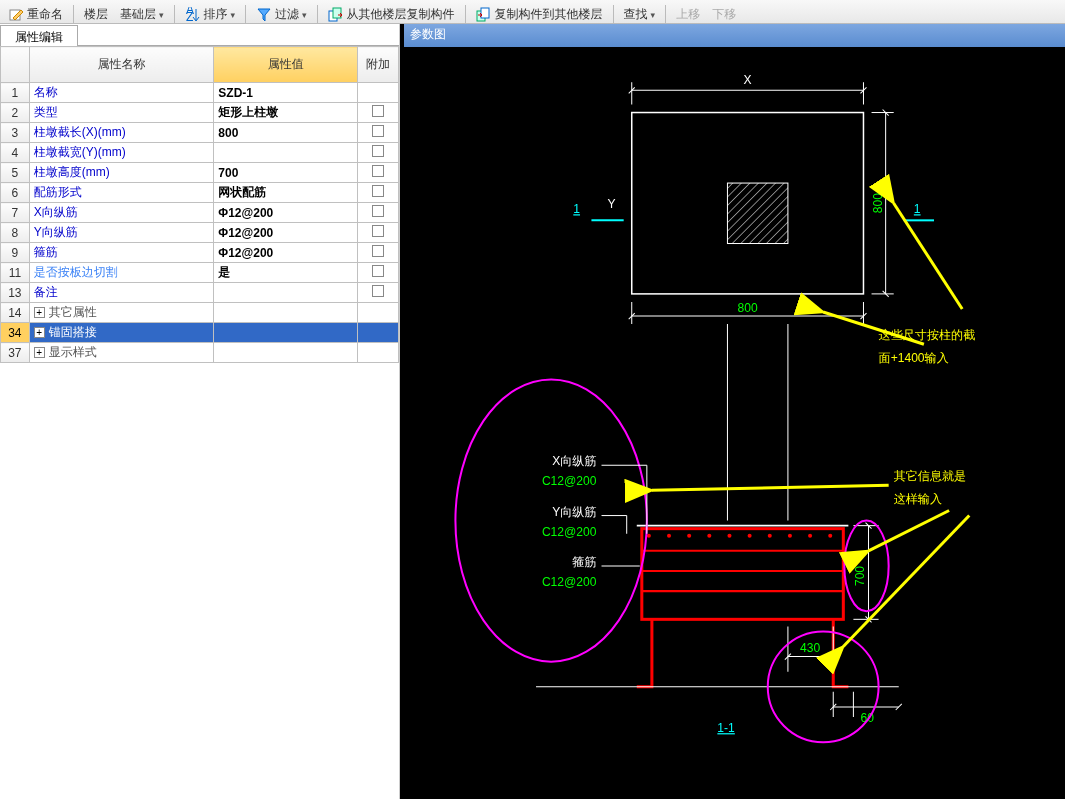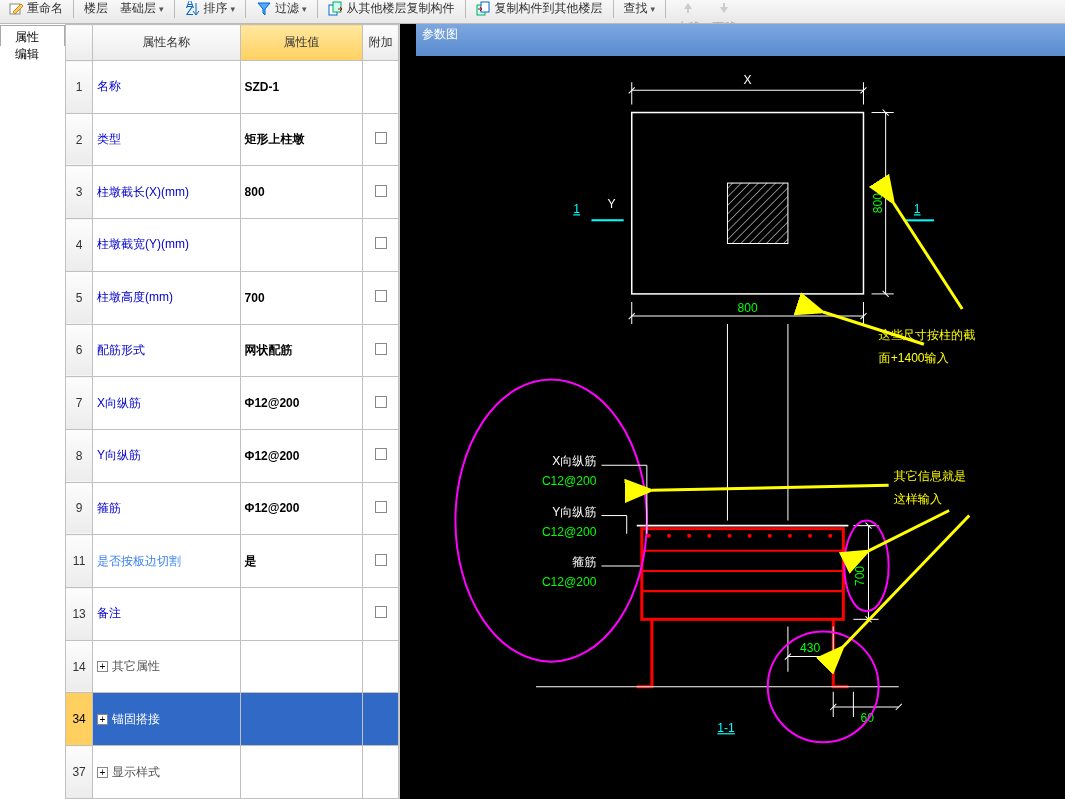--- a/index.html
+++ b/index.html
@@ -1,46 +1,46 @@
 <!DOCTYPE html>
 <html><head>
 <meta charset="utf-8">
 <style>
   * { box-sizing: border-box; margin: 0; padding: 0; font-family: "Microsoft YaHei", SimSun, sans-serif; font-size: 12px; }
   body { width: 1065px; height: 799px; background: #fff; overflow: hidden; }
   
-  .toolbar { height: 24px; background: linear-gradient(#f8f8f8,#e8e8e8); border-bottom:1px solid #bbb; display:flex; align-items:flex-start; padding:0 4px; gap:4px; }
+  .toolbar { height: 24px; background: linear-gradient(#f8f8f8,#e8e8e8); border-bottom:1px solid #bbb; display:flex; align-items:flex-end; padding:0 4px; gap:4px; }
   .tb-item { display:flex; align-items:center; gap:3px; padding:0 4px; color:#333; cursor:pointer; }
   .tb-item .drop { color:#555; font-size:9px; }
   .tb-sep { width:1px; height:18px; background:#bbb; margin:0 2px; }
   .ico { width:16px; height:16px; display:inline-block; }
   
   .main { display:flex; height:775px; }
-  .left { width:400px; border-right:1px solid #ccc; display:flex; flex-direction:row; }
+  .left { width:400px; border-right:1px solid #ccc; display:flex; flex-direction:column; }
   .right { flex:1; background:#000; position:relative; }
   
   .tab { height:22px; border-bottom:1px solid #aaa; display:flex; }
   .tab-item { padding:3px 14px 0; border:1px solid #aaa; border-bottom:none; background:#fff; position:relative; top:1px; }
   
   .grid { border-collapse:collapse; width:100%; }
   .grid th { background:linear-gradient(#fdfdfd,#ececec); border:1px solid #c0c0c0; height:36px; font-weight:normal; color:#333; }
   .grid th.val { background:linear-gradient(#ffe8a0,#ffd060); }
   .grid td { border:1px solid #c0c0c0; height:20px; padding:0 4px; vertical-align:middle; }
   .grid td.rownum { background:linear-gradient(#fdfdfd,#ececec); text-align:center; width:28px; color:#333; }
   .grid td.name { color:#0000cc; width:180px; }
   .grid td.name.black { color:#3b82f6; }
   .grid td.val { color:#000; width:140px;font-weight:bold; }
   .grid td.add { text-align:center; width:40px; }
   .chk { width:12px; height:12px; border:1px solid #888; display:inline-block; background:#fff; }
   .expander { display:inline-block; width:11px; height:11px; border:1px solid #888; text-align:center; line-height:9px; font-size:10px; margin-right:4px; background:#fff; color:#000; }
   .grid tr.sel td { background:#3169c6 !important; color:#fff !important; }
   .grid tr.sel td.rownum { background:#ffd060 !important; color:#000 !important; }
   .grid tr.group td.name { color:#555; }
   
-  .right-title { position:absolute; top:0; left:16px; right:0; height:32px; background:linear-gradient(#7da7e0,#5a8cd0); color:#fff; padding:2px 6px; }
+  .right-title { position:absolute; top:0; left:4px; right:0; height:23px; background:linear-gradient(#7da7e0,#5a8cd0); color:#fff; padding:2px 6px; }
   .canvas { position:absolute; top:18px; left:0; right:0; bottom:0; }
   
   .disabled { color:#aaa;flex-direction:column; }
 </style>
 </head>
 <body>
 
 <div class="toolbar">
   <div class="tb-item">
     <svg class="ico" viewBox="0 0 16 16">

